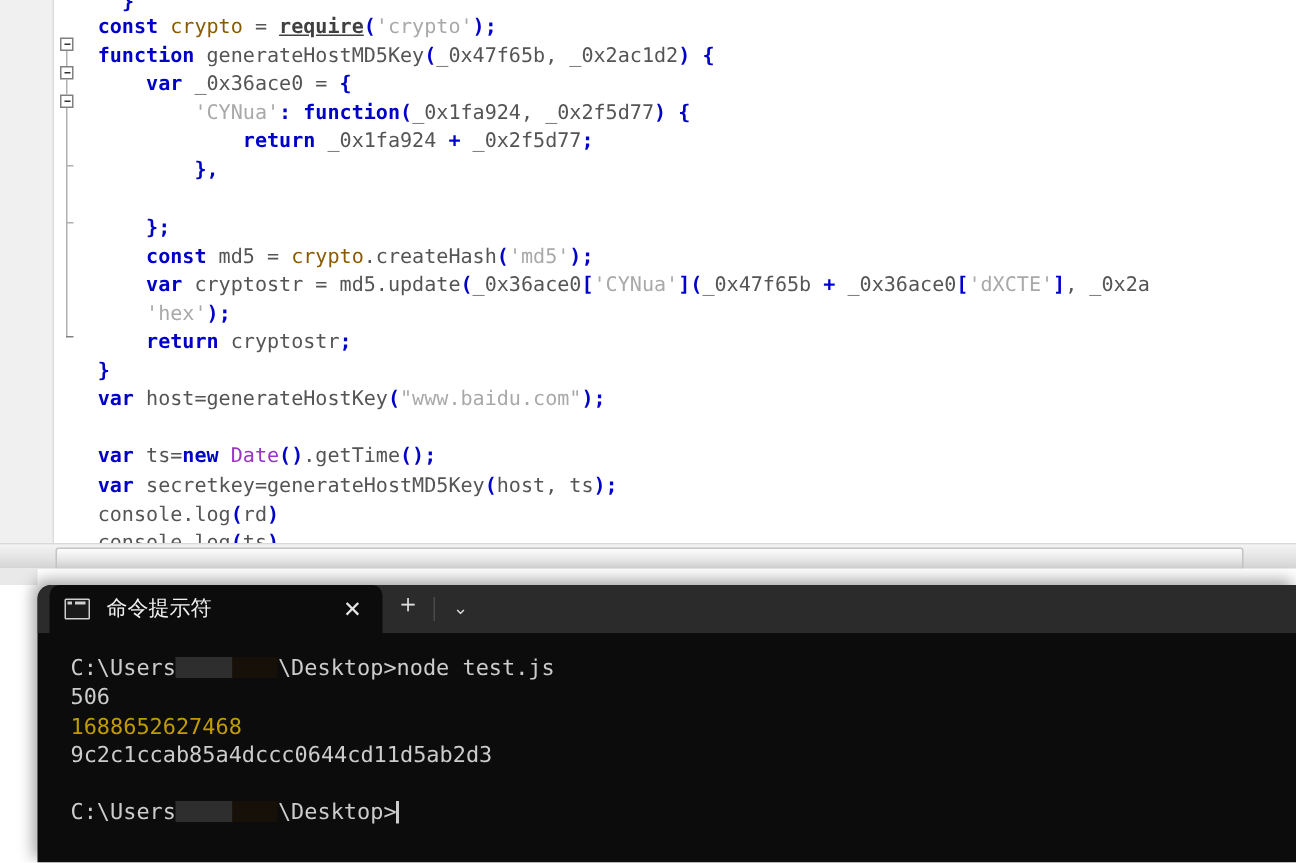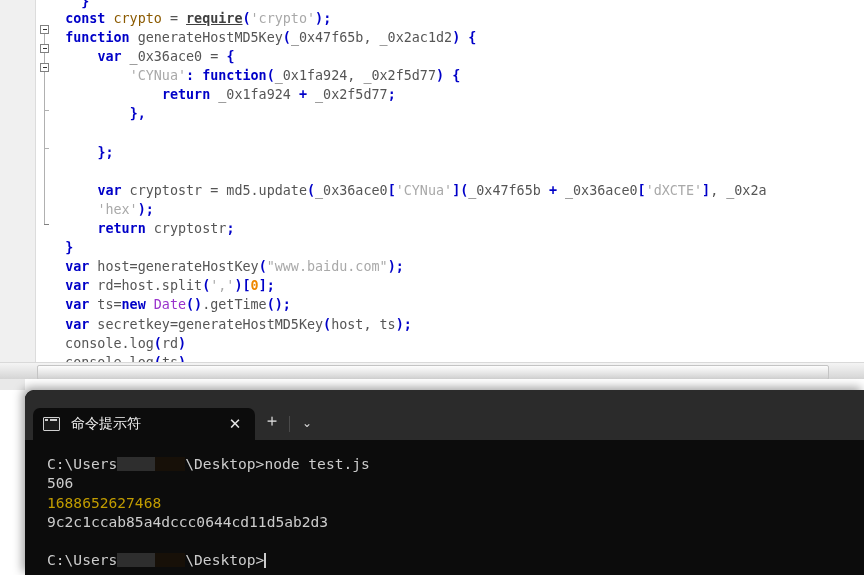--- a/index.html
+++ b/index.html
@@ -153,21 +153,21 @@
     left: 25px; top: 390px;
     width: 839px;
     height: 185px;
     background: #0c0c0c;
     border-top-left-radius: 9px;
     box-shadow: -3px -3px 10px rgba(0,0,0,0.35);
     overflow: hidden;
   }
   .term-tabbar {
     position: relative;
-    height: 50px;
+    height: 32px;
     background: #2b2b2b;
     border-top-left-radius: 9px;
     display: flex;
     align-items: flex-end;
   }
   .term-tab {
     position: relative;
     margin-left: 8px;
     width: 222px;
     height: 32px;
@@ -321,20 +321,21 @@
       </div>
       <div class="code-row">
         <div class="gutter">07</div>
       </div>
       <div class="code-row">
         <div class="gutter">08</div>
         <div class="code-text"><span class="plain">      </span><span class="brace">};</span></div>
       </div>
       <div class="code-row">
         <div class="gutter">09</div>
+        <div class="code-text"><span class="plain">      </span><span class="kw">const</span><span class="plain"> md5 = </span><span class="mod">crypto</span><span class="plain">.</span><span class="plain">createHash</span><span class="paren">(</span><span class="str">'md5'</span><span class="paren">)</span><span class="brace">;</span></div>
       </div>
       <div class="code-row">
         <div class="gutter">10</div>
         <div class="code-text"><span class="plain">      </span><span class="kw">var</span><span class="plain"> cryptostr = md5.update</span><span class="paren">(</span><span class="plain">_0x36ace0</span><span class="paren">[</span><span class="str">'CYNua'</span><span class="paren">](</span><span class="plain">_0x47f65b </span><span class="brace">+</span><span class="plain"> _0x36ace0</span><span class="paren">[</span><span class="str">'dXCTE'</span><span class="paren">]</span><span class="plain">, _0x2a</span></div>
       </div>
       <div class="code-row">
         <div class="gutter"></div>
         <div class="code-text"><span class="plain">      </span><span class="str">'hex'</span><span class="paren">)</span><span class="brace">;</span></div>
       </div>
       <div class="code-row">
@@ -344,21 +345,20 @@
       <div class="code-row">
         <div class="gutter">12</div>
         <div class="code-text"><span class="plain">  </span><span class="brace">}</span></div>
       </div>
       <div class="code-row">
         <div class="gutter">13</div>
         <div class="code-text"><span class="plain">  </span><span class="kw">var</span><span class="plain"> host=generateHostKey</span><span class="paren">(</span><span class="str">"www.baidu.com"</span><span class="paren">)</span><span class="brace">;</span></div>
       </div>
       <div class="code-row">
         <div class="gutter">14</div>
-        <div class="code-text"><span class="plain">  </span><span class="kw">var</span><span class="plain"> rd=host.split</span><span class="paren">(</span><span class="str">','</span><span class="paren">)[</span><span class="num">0</span><span class="paren">]</span><span class="brace">;</span></div>
       </div>
       <div class="code-row">
         <div class="gutter">15</div>
         <div class="code-text"><span class="plain">  </span><span class="kw">var</span><span class="plain"> ts=</span><span class="kw">new</span><span class="plain"> </span><span class="cls">Date</span><span class="paren">()</span><span class="plain">.getTime</span><span class="paren">()</span><span class="brace">;</span></div>
       </div>
       <div class="code-row">
         <div class="gutter">16</div>
         <div class="code-text"><span class="plain">  </span><span class="kw">var</span><span class="plain"> secretkey=generateHostMD5Key</span><span class="paren">(</span><span class="plain">host, ts</span><span class="paren">)</span><span class="brace">;</span></div>
       </div>
       <div class="code-row">

